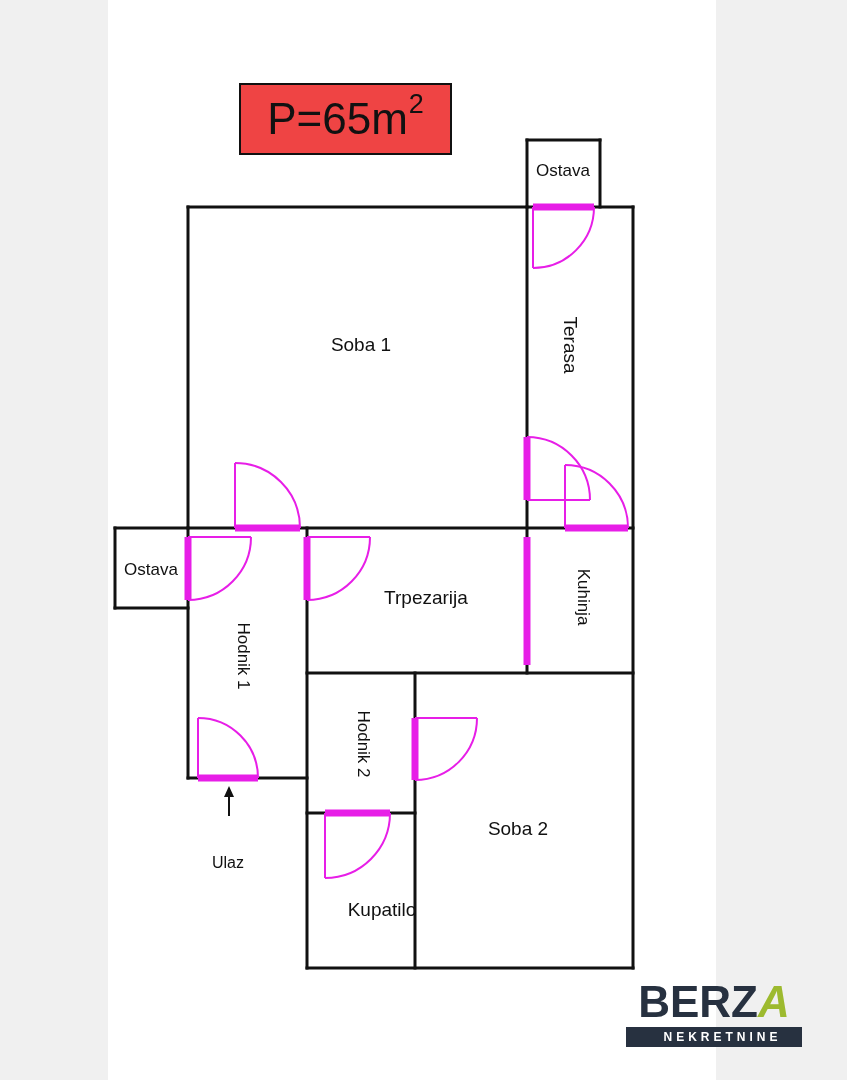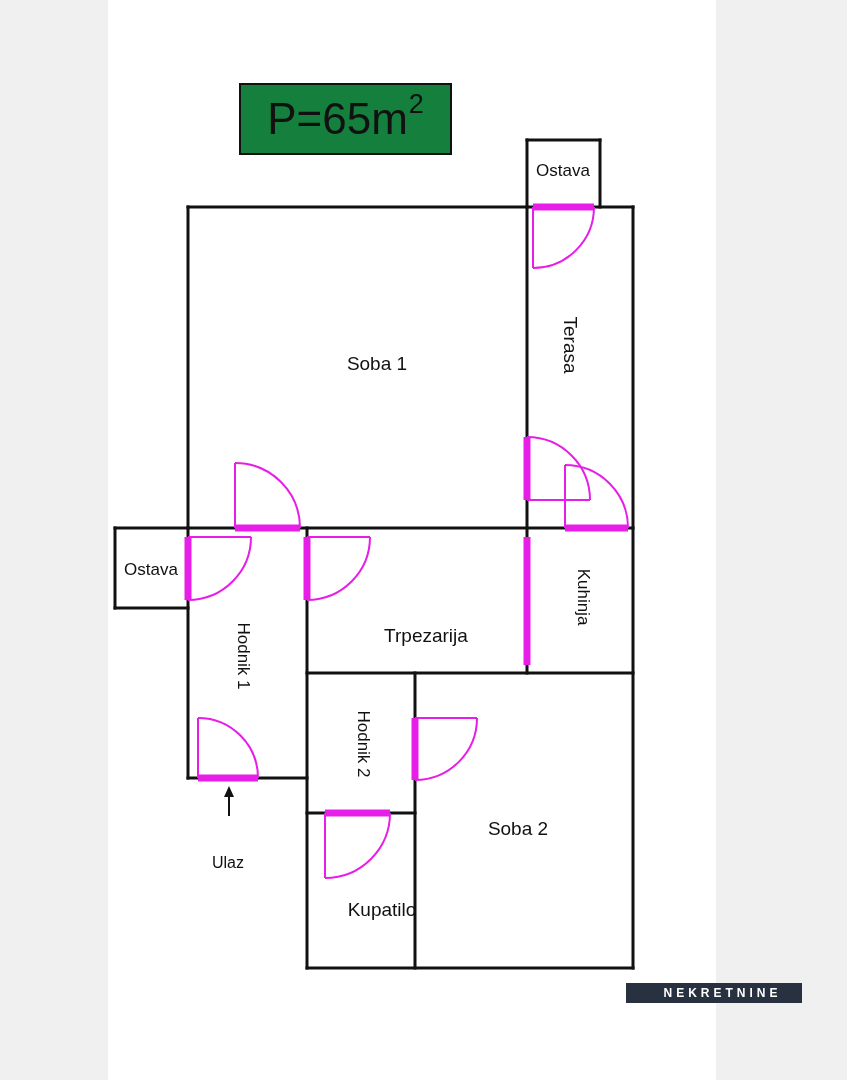--- a/index.html
+++ b/index.html
@@ -8,39 +8,39 @@
     font-family:"Liberation Sans", sans-serif; overflow:hidden;
   }
   .side-band { position:absolute; top:0; bottom:0; background:#f0f0f0; }
   .band-left  { left:0; width:108px; }
   .band-right { left:716px; right:0; }
 
   svg.plan { position:absolute; left:0; top:0; }
 
   .title-box {
     position:absolute; left:239px; top:83px; width:213px; height:72px;
-    border:2px solid #111; background:#15803d; box-sizing:border-box;
+    border:2px solid #111; background:#ef4444; box-sizing:border-box;
     display:flex; align-items:center; justify-content:center;
     font-size:44px; color:#111;
   }
   .title-box .sup { font-size:27px; position:relative; top:-15px; margin-left:1px; }
 
   .room-label {
     position:absolute; transform:translate(-50%,-50%);
     font-size:19px; color:#111; white-space:nowrap; line-height:1;
   }
   .room-label.sm  { font-size:17px; }
   .room-label.rot { transform:translate(-50%,-50%) rotate(90deg); }
 
   .lbl-ostava-top  { left:563px; top:170px; }
-  .lbl-soba1       { left:361px; top:363px;margin-left:16px; }
+  .lbl-soba1       { left:361px; top:344px; }
   .lbl-terasa      { left:570px; top:345px; }
   .lbl-ostava-left { left:151px; top:569px; }
   .lbl-hodnik1     { left:243px; top:656px; }
-  .lbl-trpezarija  { left:426px; top:635px; }
+  .lbl-trpezarija  { left:426px; top:597px; }
   .lbl-kuhinja     { left:583px; top:597px; }
   .lbl-hodnik2     { left:363px; top:744px; }
   .lbl-soba2       { left:518px; top:828px; }
   .lbl-kupatilo    { left:382px; top:909px; }
   .lbl-ulaz        { left:228px; top:829px; font-size:16px;margin-top:34px; }
 
   .logo { position:absolute; left:626px; top:980px; width:176px; }
   .logo-brand {
     font-size:44px; font-weight:bold; color:#273140; line-height:1;
     letter-spacing:0px; text-align:center;
@@ -136,16 +136,19 @@
   <div class="room-label sm lbl-ostava-left">Ostava</div>
   <div class="room-label rot sm lbl-hodnik1">Hodnik 1</div>
   <div class="room-label lbl-trpezarija">Trpezarija</div>
   <div class="room-label rot sm lbl-kuhinja">Kuhinja</div>
   <div class="room-label rot sm lbl-hodnik2">Hodnik 2</div>
   <div class="room-label lbl-soba2">Soba 2</div>
   <div class="room-label lbl-kupatilo">Kupatilo</div>
   <div class="room-label lbl-ulaz">Ulaz</div>
 
   <div class="logo">
+    <div class="logo-brand">
+      <span>BERZ</span><span class="accent">A</span>
+    </div>
     <div class="logo-bar">NEKRETNINE</div>
   </div>
 
 </div>
 
 </body></html>

